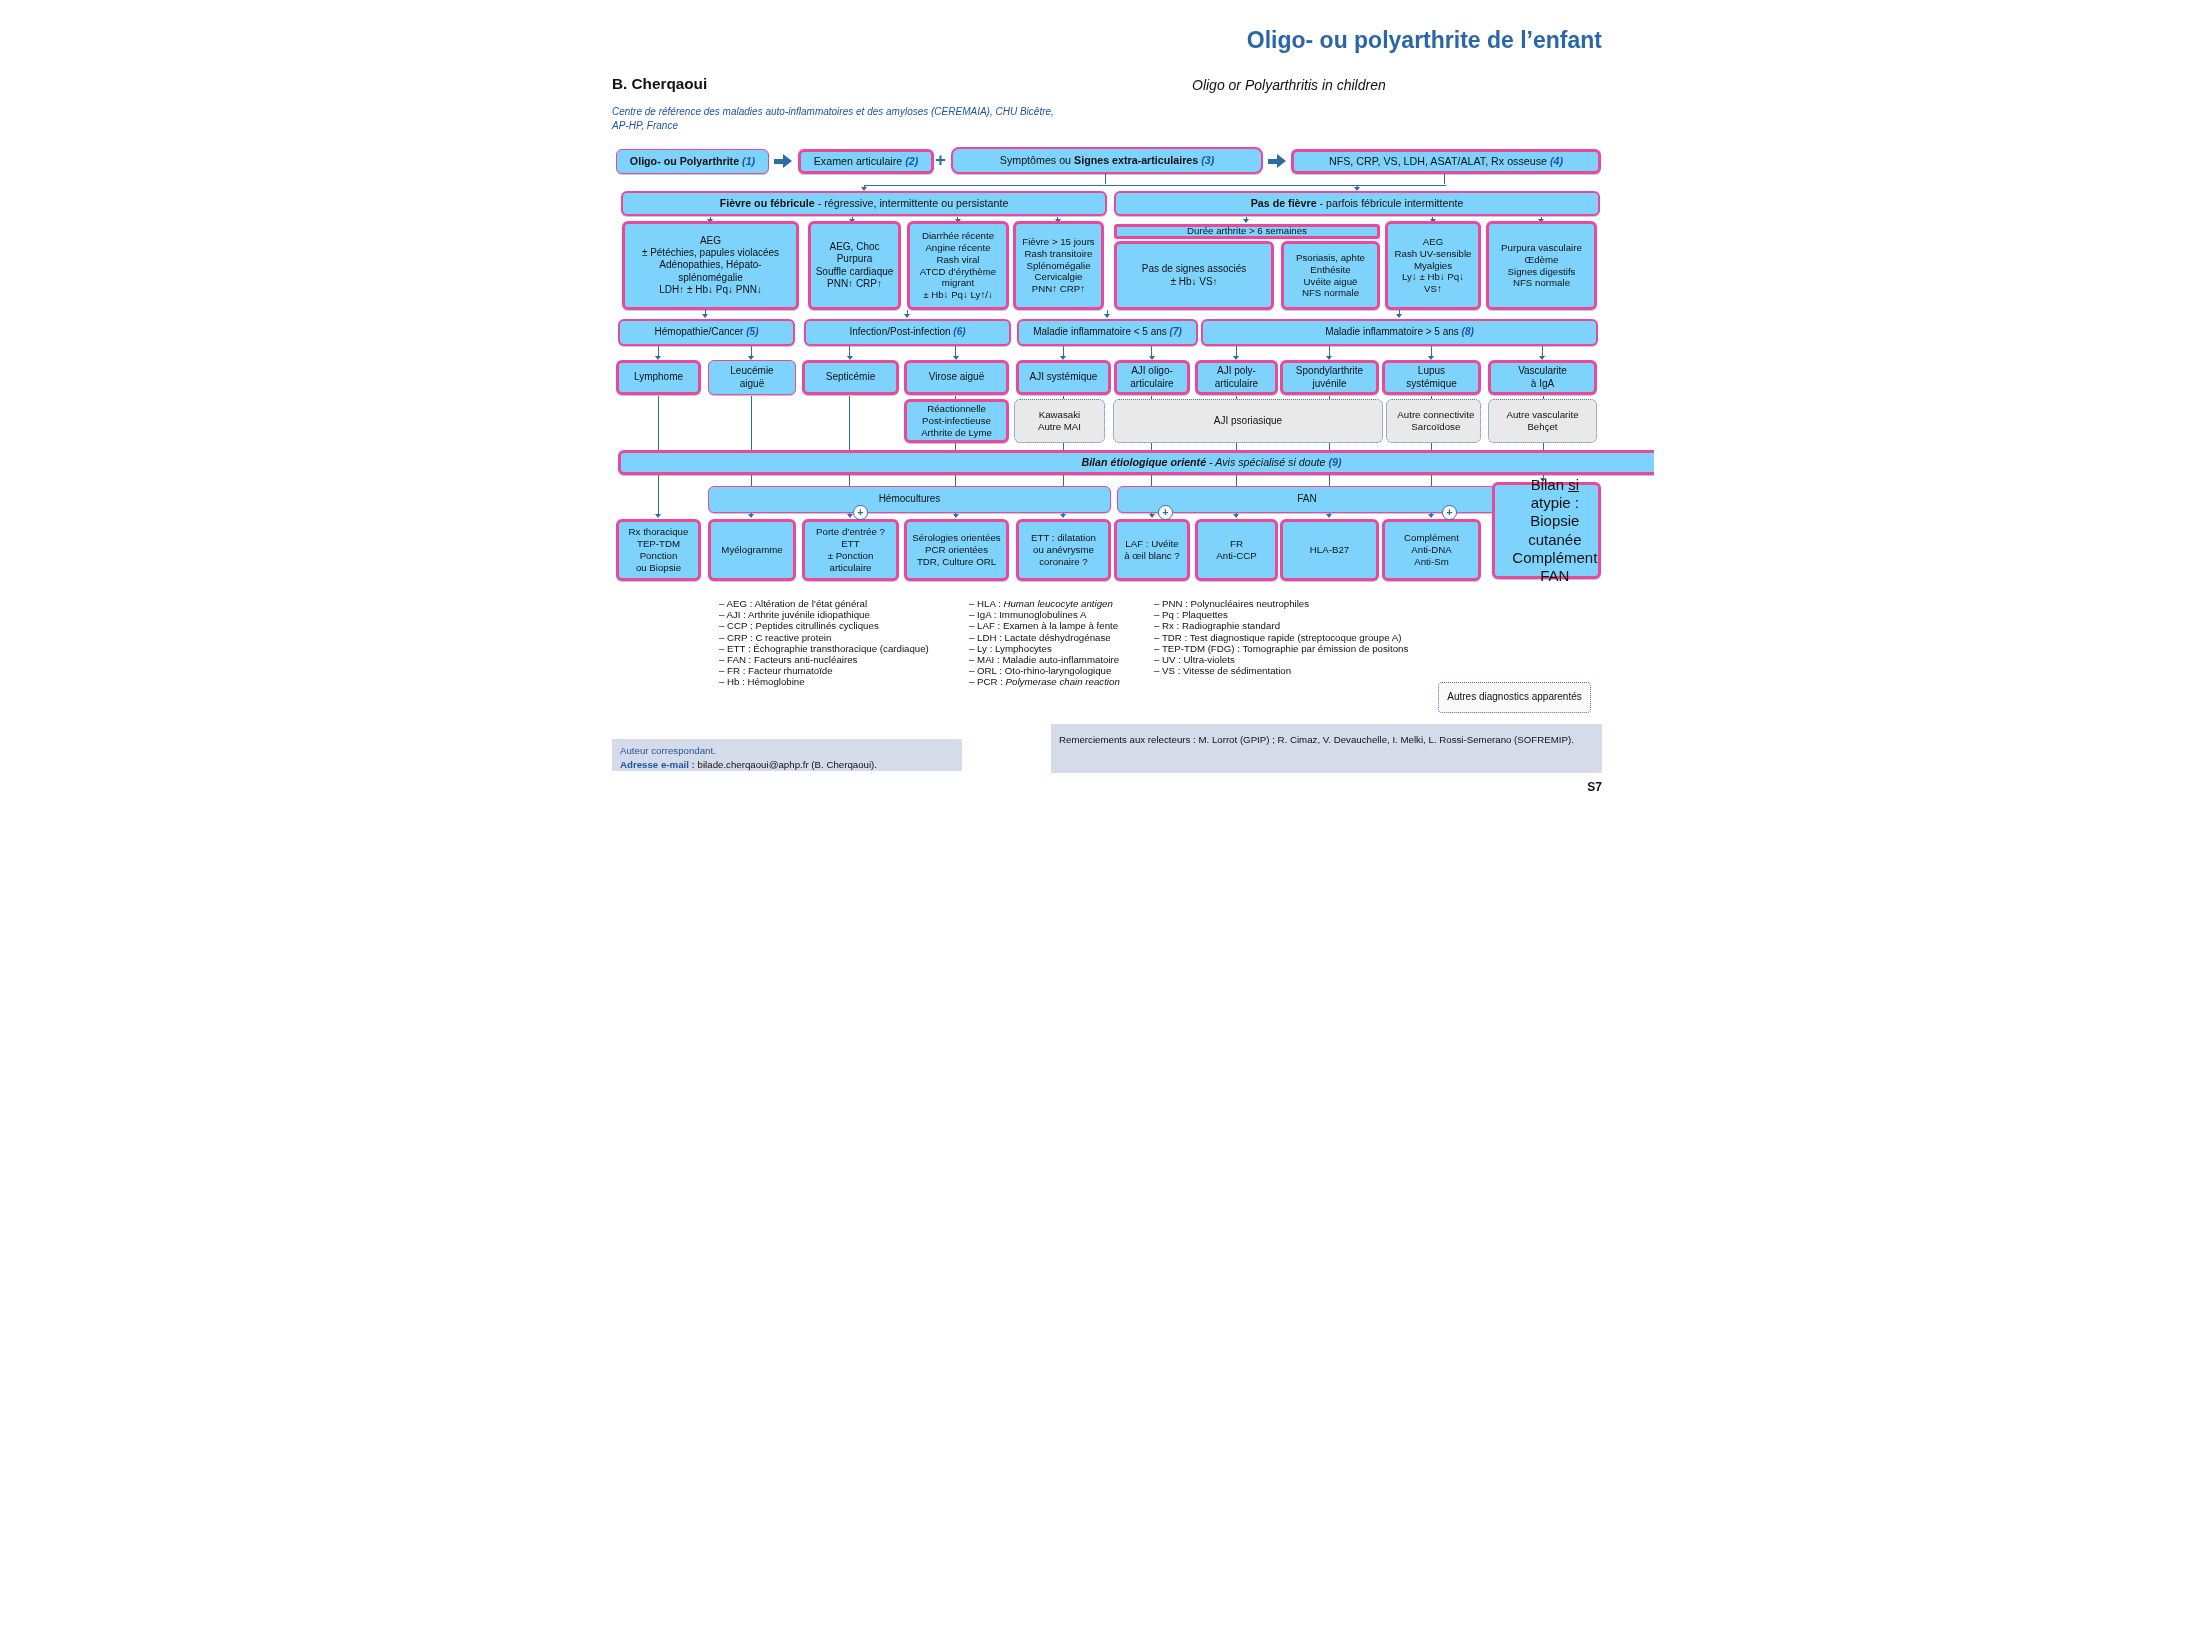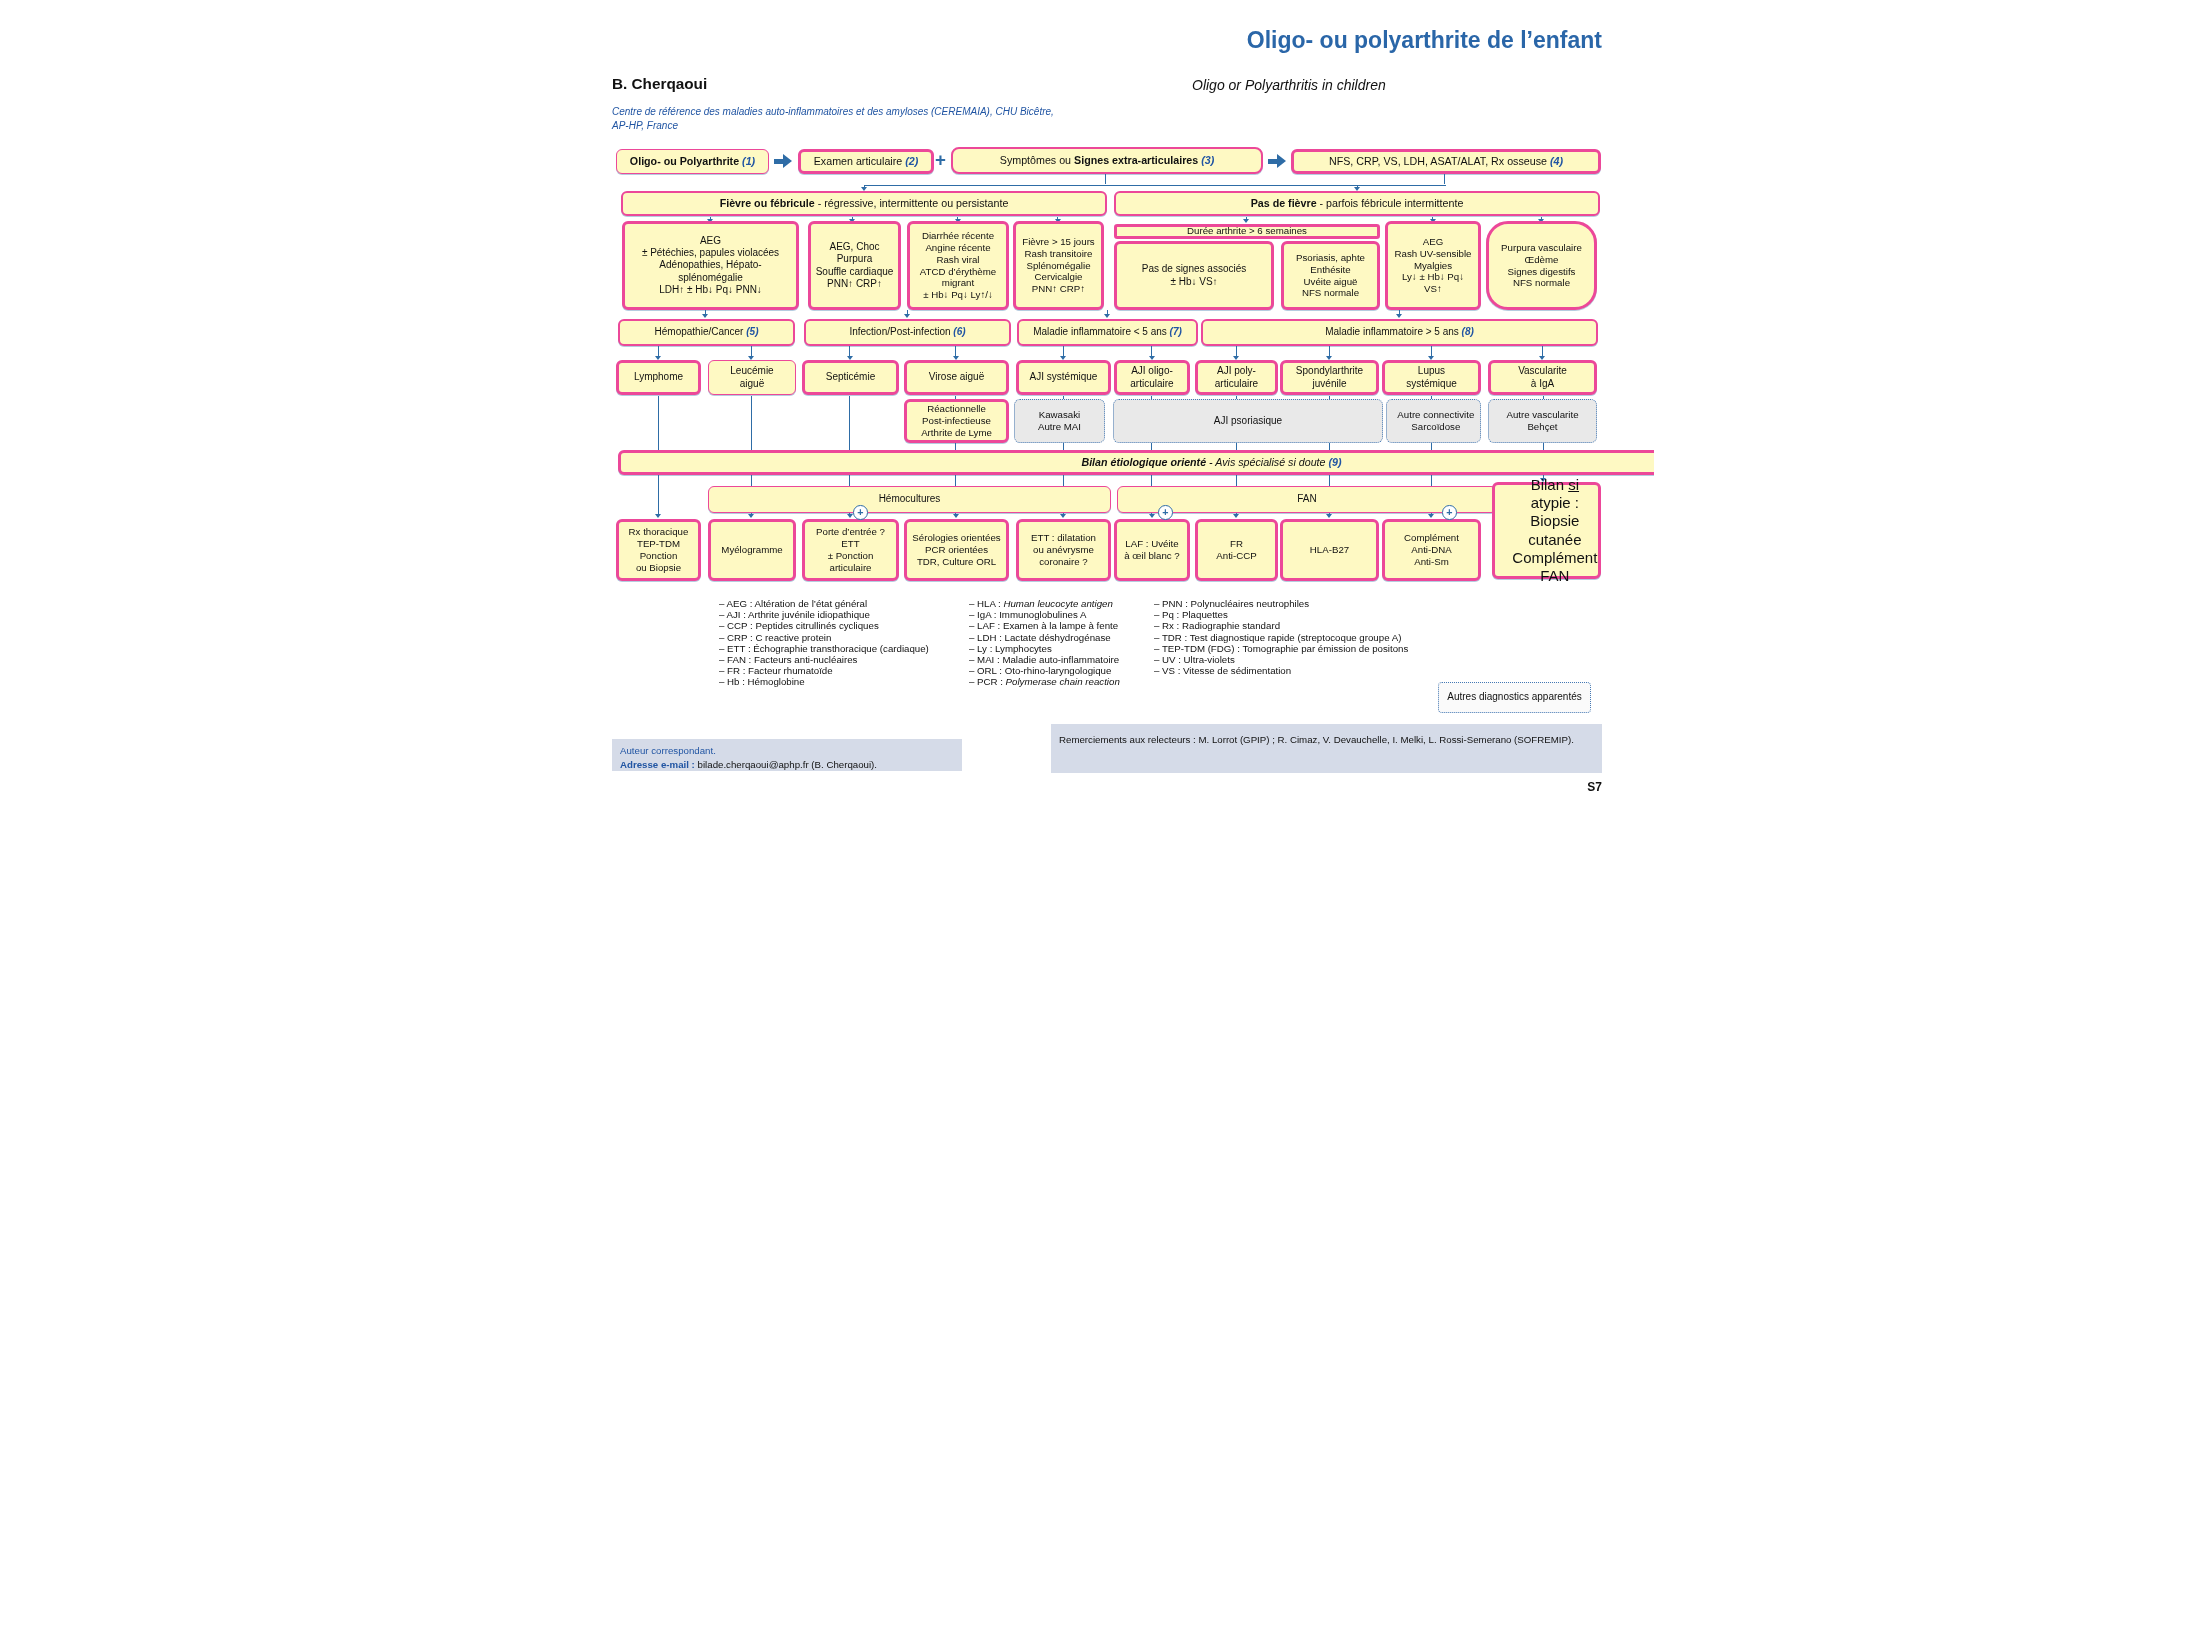--- a/index.html
+++ b/index.html
@@ -1,18 +1,18 @@
 <!DOCTYPE html>
 <html style="font-size:10.7px"><head>
 <meta charset="utf-8">
 <style>
   html,body{margin:0;padding:0;background:#fff;}
   #page{position:relative;width:1103px;height:826px;background:#fff;
         font-family:"Liberation Sans", sans-serif;color:#111;overflow:hidden;margin:0 auto;}
-  .box{position:absolute;border:3px solid #ec4899;border-radius:6px;background:#fef9c3;
+  .box{position:absolute;border:3px solid #ec4899;border-radius:6px;background:#7dd3fc;
        display:flex;align-items:center;justify-content:center;text-align:center;
        font-size:10px;line-height:1.22;z-index:2;box-sizing:border-box;padding:1.3px 3.3px;
        box-shadow:0 1px 0 rgba(46,108,166,.35);}
   .heavy{border-width:2px;}
   .med{border-width:1.3px;}
   .gray{background:#e9e9e9;border:1.3px dotted #4478b4;box-shadow:none;}
   .dotted{border:1.3px dotted #4478b4;background:#fafafa;box-shadow:none;}
   .pre{white-space:pre-line;}
   .b{font-weight:bold;}
   .i{font-style:italic;}
@@ -185,21 +185,21 @@
 ± Hb↓ VS↑</div>
   <div class="box pre" style="left:730px;top:241px;width:99px;height:69px;font-size:9.7px;">Psoriasis, aphte
 Enthésite
 Uvéite aiguë
 NFS normale</div>
   <div class="box pre" style="left:834px;top:221px;width:96px;height:89px;font-size:9.7px;">AEG
 Rash UV-sensible
 Myalgies
 Ly↓ ± Hb↓ Pq↓
 VS↑</div>
-  <div class="box pre" style="left:935px;top:221px;width:111px;height:89px;font-size:9.7px;border-radius:22px;">Purpura vasculaire
+  <div class="box pre" style="left:935px;top:221px;width:111px;height:89px;font-size:9.7px;">Purpura vasculaire
 Œdème
 Signes digestifs
 NFS normale</div>
 
   <div class="box heavy" style="left:67px;top:319px;width:177px;height:27px;">
     <span><span>Hémopathie/Cancer </span><span class="num">(5)</span></span>
   </div>
   <div class="box heavy" style="left:253px;top:319px;width:207px;height:27px;">
     <span><span>Infection/Post-infection </span><span class="num">(6)</span></span>
   </div>

